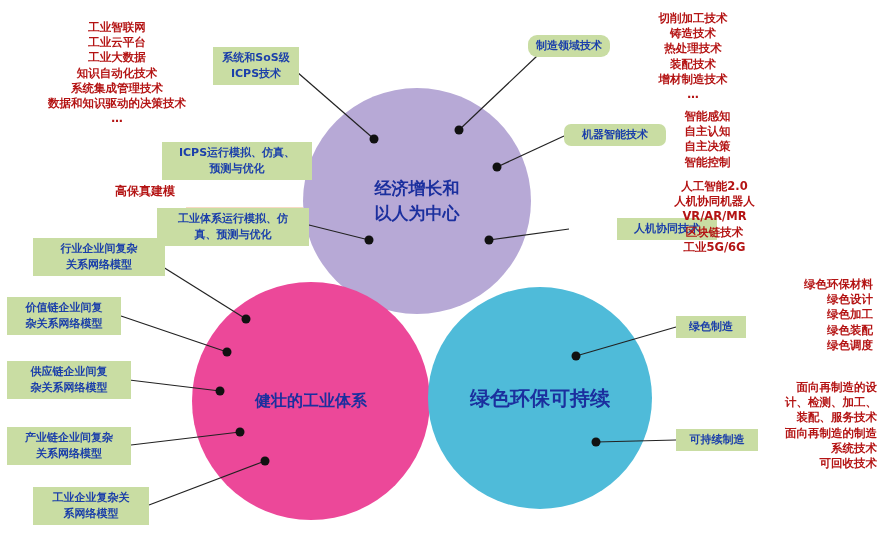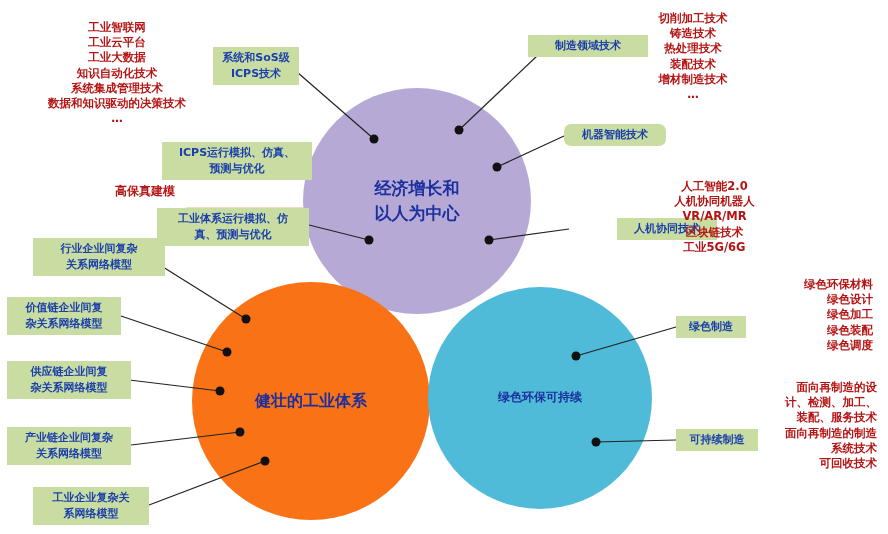--- a/index.html
+++ b/index.html
@@ -8,21 +8,21 @@
   .canvas { position:relative; width:888px; height:534px; background:#ffffff; overflow:hidden; }
 
   .circle {
     position:absolute; border-radius:50%;
     display:flex; align-items:center; justify-content:center;
     text-align:center; font-weight:bold; color:#1b2f9e;
     white-space:pre-line; z-index:1; line-height:1.45;
   }
   .c-economic   { left:303px; top:88px;  width:228px; height:226px; font-size:17px; }
   .c-industrial { left:192px; top:282px; width:238px; height:238px; font-size:16px; }
-  .c-green      { left:428px; top:287px; width:224px; height:222px; font-size:12px; }
+  .c-green      { left:428px; top:287px; width:224px; height:222px; font-size:20px; }
 
   .connectors { position:absolute; left:0; top:0; z-index:2; }
 
   .gbox {
     position:absolute; z-index:3;
     background:#c9dda3; color:#1b3faa;
     font-weight:bold; font-size:11px; line-height:1.45;
     text-align:center; white-space:pre-line; padding:3px 4px;
   }
   .pbox { background:#f7dac4; }
@@ -38,42 +38,42 @@
   .b-sos            { left:213px; top:47px;  width:86px;  }
   .b-icps-sim       { left:162px; top:142px; width:150px; }
   .b-digital-twin   { left:186px; top:182px; width:117px;margin-top:25px;  }
   .b-industry-sim   { left:157px; top:208px; width:152px; }
   .b-industry-net   { left:33px;  top:238px; width:132px; }
   .b-value-chain    { left:7px;   top:297px; width:114px; }
   .b-supply-chain   { left:7px;   top:361px; width:124px; }
   .b-ind-chain      { left:7px;   top:427px; width:124px; }
   .b-enterprise-net { left:33px;  top:487px; width:116px; }
   
-  .b-mfg-domain     { left:528px; top:35px;  width:120px; }
+  .b-mfg-domain     { left:528px; top:35px;  width:82px;border-radius:9px; }
   .b-machine-intel  { left:564px; top:124px; width:102px;border-radius:7px; }
   .b-human-machine  { left:569px; top:218px; width:100px;margin-left:48px; }
   .b-green-mfg      { left:676px; top:316px; width:70px;  }
   .b-sustainable    { left:676px; top:429px; width:82px;  }
 
   .t-high-fidelity  { left:110px; top:184px; width:70px; font-size:12px; }
   .t-ii-list        { left:22px;  top:20px;  width:190px; }
   .t-mfg-list       { left:628px; top:11px;  width:130px; }
   .t-mi-list        { left:660px; top:109px; width:95px;  }
   .t-hm-list        { left:652px; top:179px; width:125px; }
   .t-green-list     { left:758px; top:277px; width:115px; }
   .t-sus-list       { left:752px; top:380px; width:125px; }
 </style>
 </head>
 <body>
 
 <div class="canvas">
 
   <div class="circle c-economic" style="background-color: rgb(183, 169, 214);">经济增长和
 以人为中心</div>
-  <div class="circle c-industrial" style="background-color: #f97316;">健壮的工业体系</div>
+  <div class="circle c-industrial" style="background-color: #ec4899;">健壮的工业体系</div>
   <div class="circle c-green" style="background-color: rgb(79, 187, 217);">绿色环保可持续</div>
 
   <svg class="connectors" width="888" height="534">
     <g stroke="#222" stroke-width="1.2">
       <line x1="297" y1="72" x2="374" y2="139"></line>
       <line x1="309" y1="225" x2="369" y2="240"></line>
       <line x1="537" y1="56" x2="459" y2="130"></line>
       <line x1="564" y1="136" x2="497" y2="167"></line>
       <line x1="569" y1="229" x2="489" y2="240"></line>
       <line x1="147" y1="257" x2="246" y2="319"></line>
@@ -131,20 +131,24 @@
 知识自动化技术
 系统集成管理技术
 数据和知识驱动的决策技术
 …</div>
   <div class="rtext t-mfg-list">切削加工技术
 铸造技术
 热处理技术
 装配技术
 增材制造技术
 …</div>
+  <div class="rtext t-mi-list">智能感知
+自主认知
+自主决策
+智能控制</div>
   <div class="rtext t-hm-list">人工智能2.0
 人机协同机器人
 VR/AR/MR
 区块链技术
 工业5G/6G</div>
   <div class="rtext left-align t-green-list">绿色环保材料
 绿色设计
 绿色加工
 绿色装配
 绿色调度</div>

